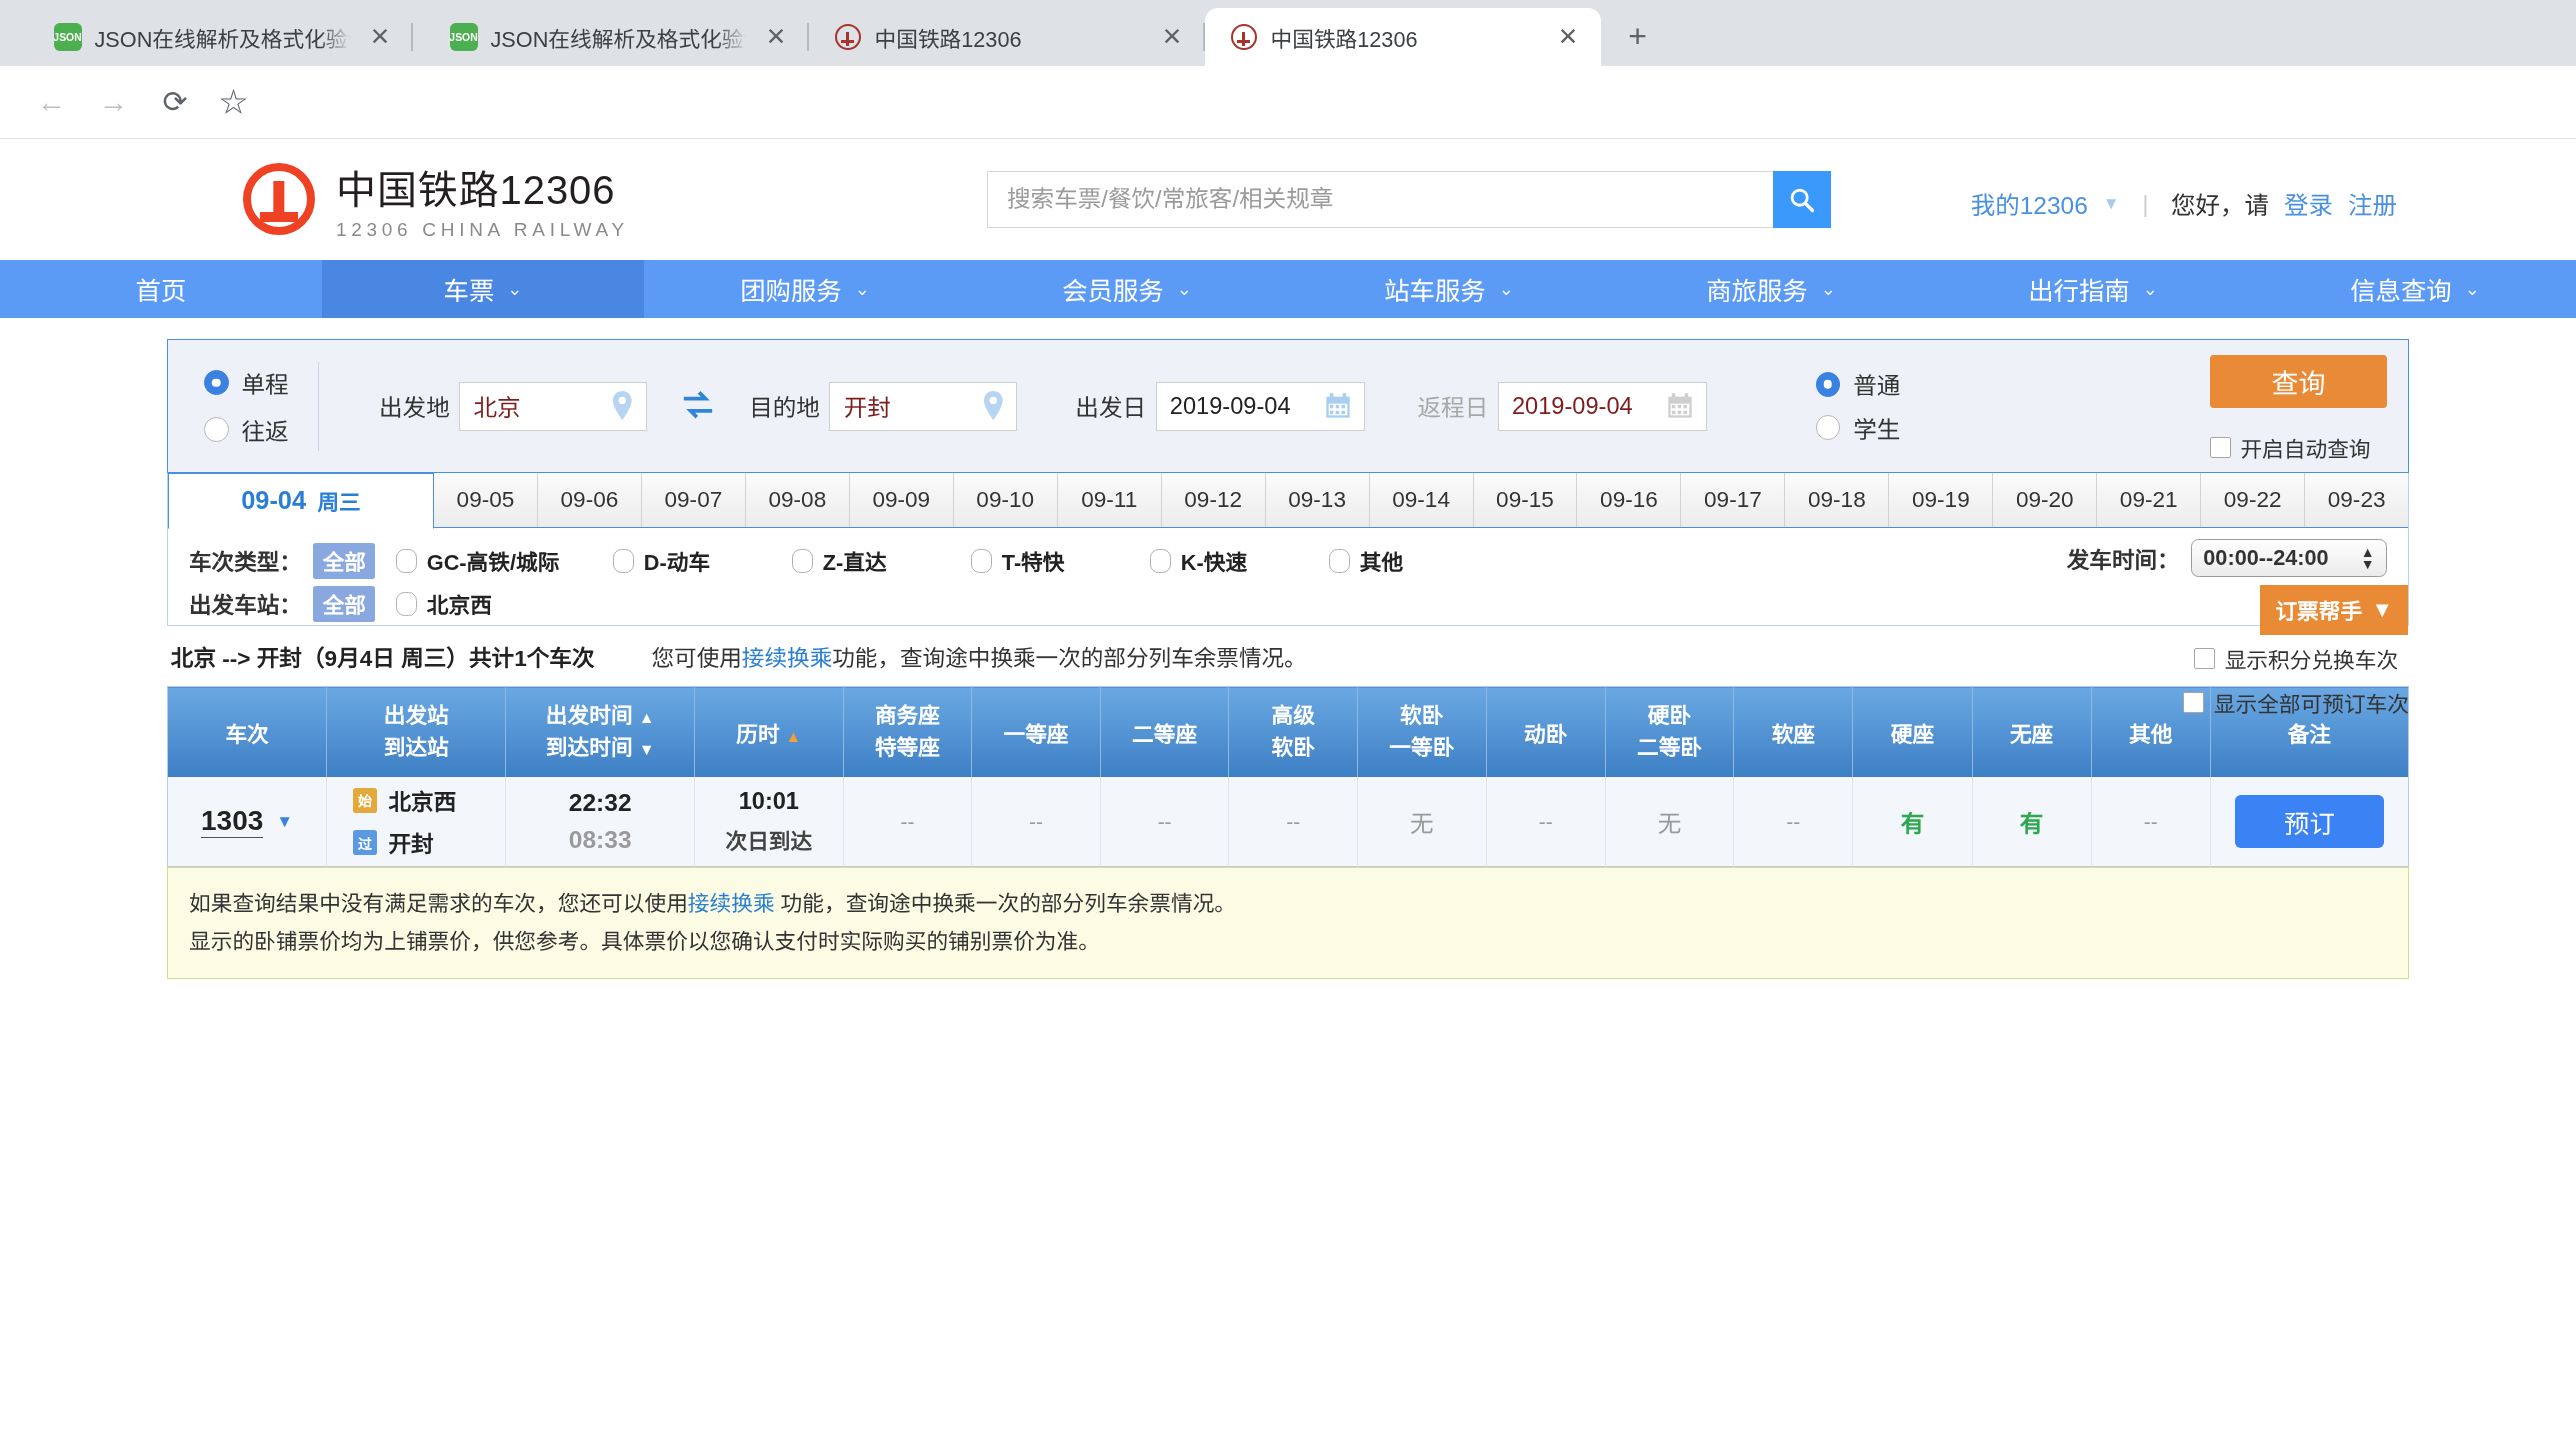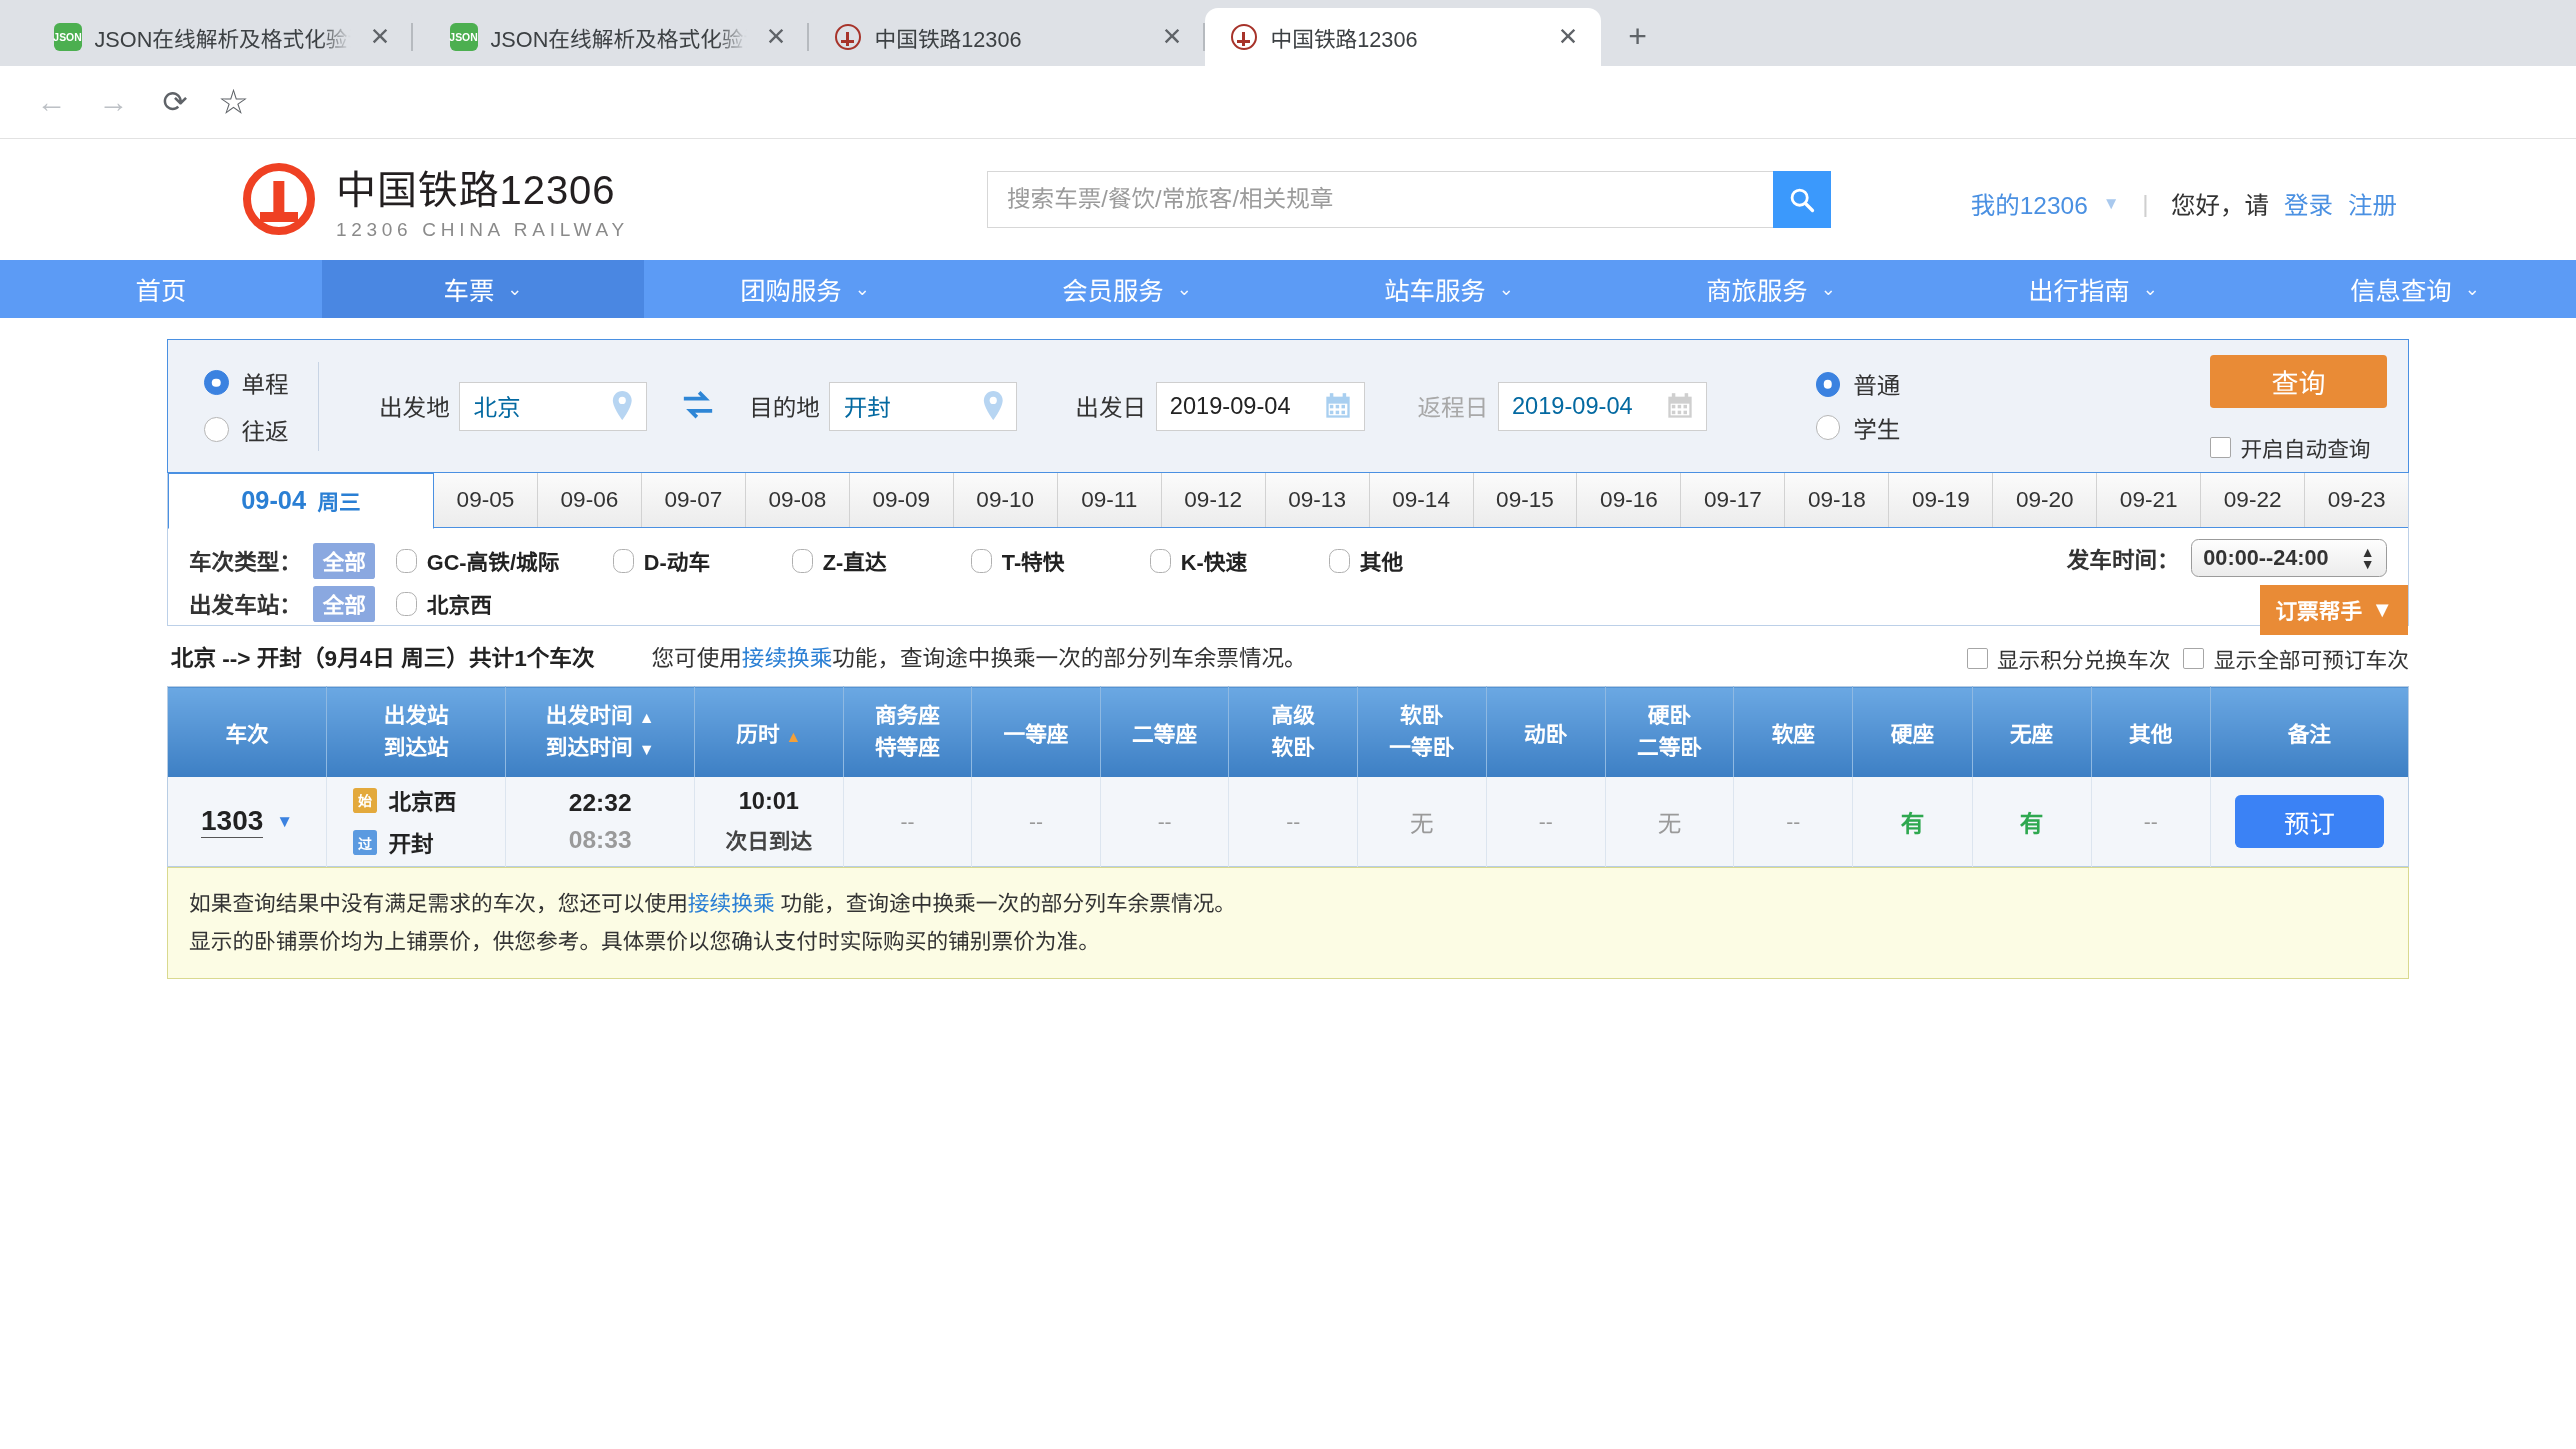--- a/index.html
+++ b/index.html
@@ -181,21 +181,21 @@
     border-radius: 50%; background: #fff;
   }
   .field { display: flex; align-items: center; gap: 9.4px; }
   .field-label { font-size: 23.6px; color: #333; white-space: nowrap; }
   .field-label.dim { color: #a8a8a8; }
   .inp {
     height: 49px; background: #fff; border: 0.9px solid #cfcfcf;
     display: flex; align-items: center; padding: 0 11.3px; position: relative;
   }
   .inp input {
-    border: none; outline: none; font-size: 23.6px; color: #0369a1; background: transparent;
+    border: none; outline: none; font-size: 23.6px; color: #7f1d1d; background: transparent;
     font-family: "Liberation Sans", sans-serif; height: 47px; width: 100%;
   }
   .inp input::placeholder { color: #9d9d9d; }
   .inp.dest { width: 188px; }
   .inp.origin { width: 188px; }
   .inp.date { width: 209px; }
   .pin-icon { width: 24.5px; height: 32px; flex: 0 0 24.5px; }
   .cal-icon { width: 28px; height: 28px; flex: 0 0 28px; }
   .swap {
     margin: 0 32px; width: 38px; height: 38px; cursor: pointer;
@@ -266,21 +266,21 @@
   
   .summary {
     display: flex; align-items: center; height: 60px; position: relative;
     font-size: 22.6px; color: #222; font-weight: bold; padding-left: 3.8px;
   }
   .summary .route { margin-right: 57px; }
   .summary .tip { font-weight: normal; color: #333; }
   .summary .tip a { color: #2a7fd4; text-decoration: none; }
   .summary-right {
     position: absolute; right: 0; top: 17px; display: flex; align-items: center;
-    gap: 13px; font-size: 21.7px; color: #333; font-weight: normal;
+    gap: 13px; font-size: 21.7px; color: #333; font-weight: normal; flex-direction: column;
   }
 
   
   .result-table { width: 100%; border-collapse: collapse; border: 0.9px solid #b8cde4; }
   .result-table thead th {
     background: linear-gradient(#6ba8e3,#3d7fc4); color: #fff; font-size: 21.7px;
     font-weight: bold; height: 90px; border-right: 0.9px solid #8fb9e2;
     padding: 0 3.8px; vertical-align: middle;
   }
   .result-table thead th:last-child { border-right: none; }

